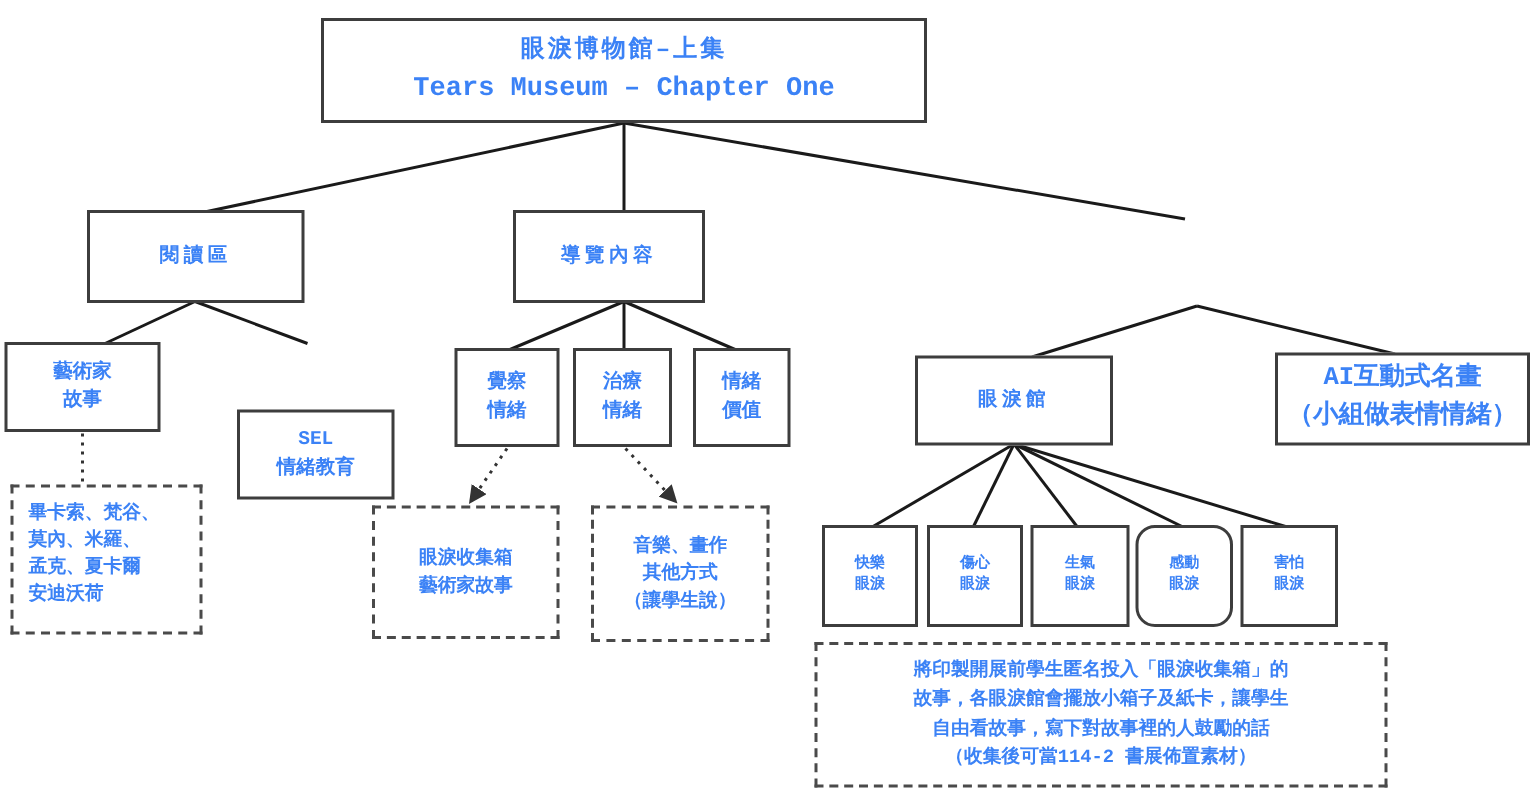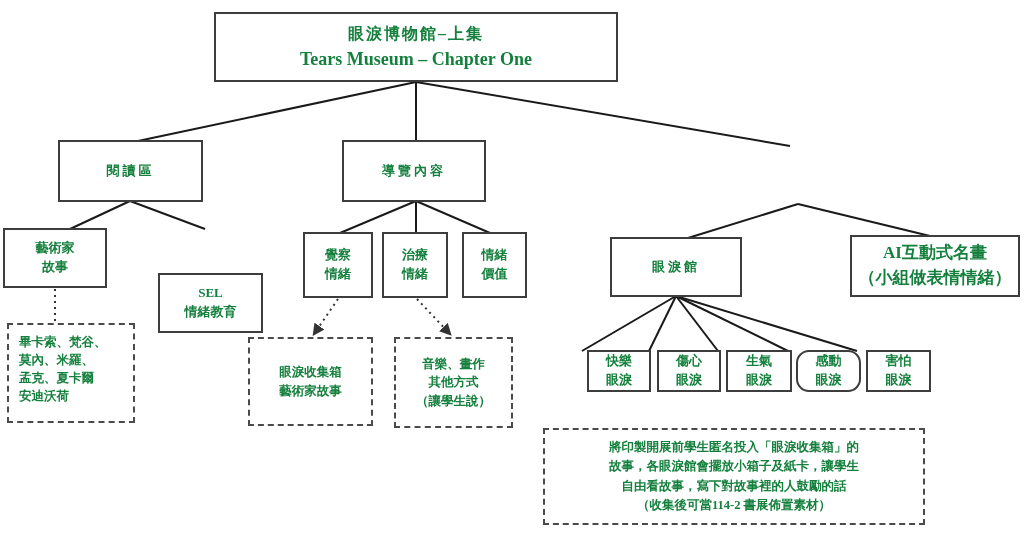--- a/index.html
+++ b/index.html
@@ -2,22 +2,22 @@
 <html><head>
 <meta charset="utf-8">
 <style>
   html, body { margin: 0; padding: 0; background: #ffffff; }
   #canvas {
     position: relative;
     width: 1024px;
     height: 535px;
     background: #ffffff;
     overflow: hidden;
-    font-family: Liberation Serif, serif;
-    color: #15803d;
+    font-family: Liberation Mono, monospace;
+    color: #3b82f6;
   }
   #wires { position: absolute; left: 0; top: 0; width: 1024px; height: 535px; }
   .node {
     position: absolute;
     box-sizing: border-box;
     background: #ffffff;
     border: 2px solid #3d3d3d;
     display: flex;
     align-items: center;
     justify-content: center;
@@ -29,32 +29,32 @@
   }
   .note {
     border: 2px dashed #4a4a4a;
     font-size: 12.5px;
   }
   #root-box { left: 214px; top: 12px; width: 404px; height: 70px; }
   #root-box .zh { font-size: 16px; letter-spacing: 2px; }
   #root-box .en { font-size: 18px; font-weight: 700; }
 
   #box-reading { left: 58px;  top: 140px; width: 145px; height: 62px; font-size: 13px; letter-spacing: 3px; }
-  #box-tour    { left: 342px; top: 140px; width: 144px; height: 62px; font-size: 13px; letter-spacing: 3px; }
+  #box-tour    { left: 342px; top: 140px; width: 128px; height: 62px; font-size: 13px; letter-spacing: 3px; }
   #box-display { left: 722px; top: 145px; width: 153px; height: 60px; font-size: 13px; letter-spacing: 3px; }
 
   #box-artist-story { left: 3px;   top: 228px; width: 104px; height: 60px; font-size: 13px; }
   #box-sel          { left: 158px; top: 228px; width: 105px; height: 60px; font-size: 13px; margin-top: 45px; }
   #box-aware        { left: 303px; top: 232px; width: 70px;  height: 66px; font-size: 13px; }
   #box-heal         { left: 382px; top: 232px; width: 66px;  height: 66px; font-size: 13px; }
   #box-value        { left: 462px; top: 232px; width: 65px;  height: 66px; font-size: 13px; }
   #box-tears-hall   { left: 610px; top: 237px; width: 132px; height: 60px; font-size: 13px; letter-spacing: 3px; }
   #box-ai           { left: 850px; top: 235px; width: 170px; height: 62px; font-size: 17px; }
 
-  .tear-box { top: 350px; width: 64px; height: 42px; font-size: 13px; margin-left: 39px; }
+  .tear-box { top: 350px; width: 64px; height: 68px; font-size: 10px; }
   #tear-0 { left: 548px; }
   #tear-1 { left: 618px; }
   #tear-2 { left: 687px; width: 66px; }
   #tear-3 { left: 757px; width: 65px; border-radius: 13px; }
   #tear-4 { left: 827px; width: 65px; }
 
   #note-artists { left: 7px;   top: 323px; width: 128px; height: 100px; justify-content: flex-start; padding-top: 8px; text-align: left; align-items: flex-start; padding-left: 10px; }
   #note-collect { left: 248px; top: 337px; width: 125px; height: 89px; }
   #note-methods { left: 394px; top: 337px; width: 119px; height: 91px; }
   #note-bottom  { left: 543px; top: 428px; width: 382px; height: 97px; font-size: 12.5px; line-height: 1.55; }

